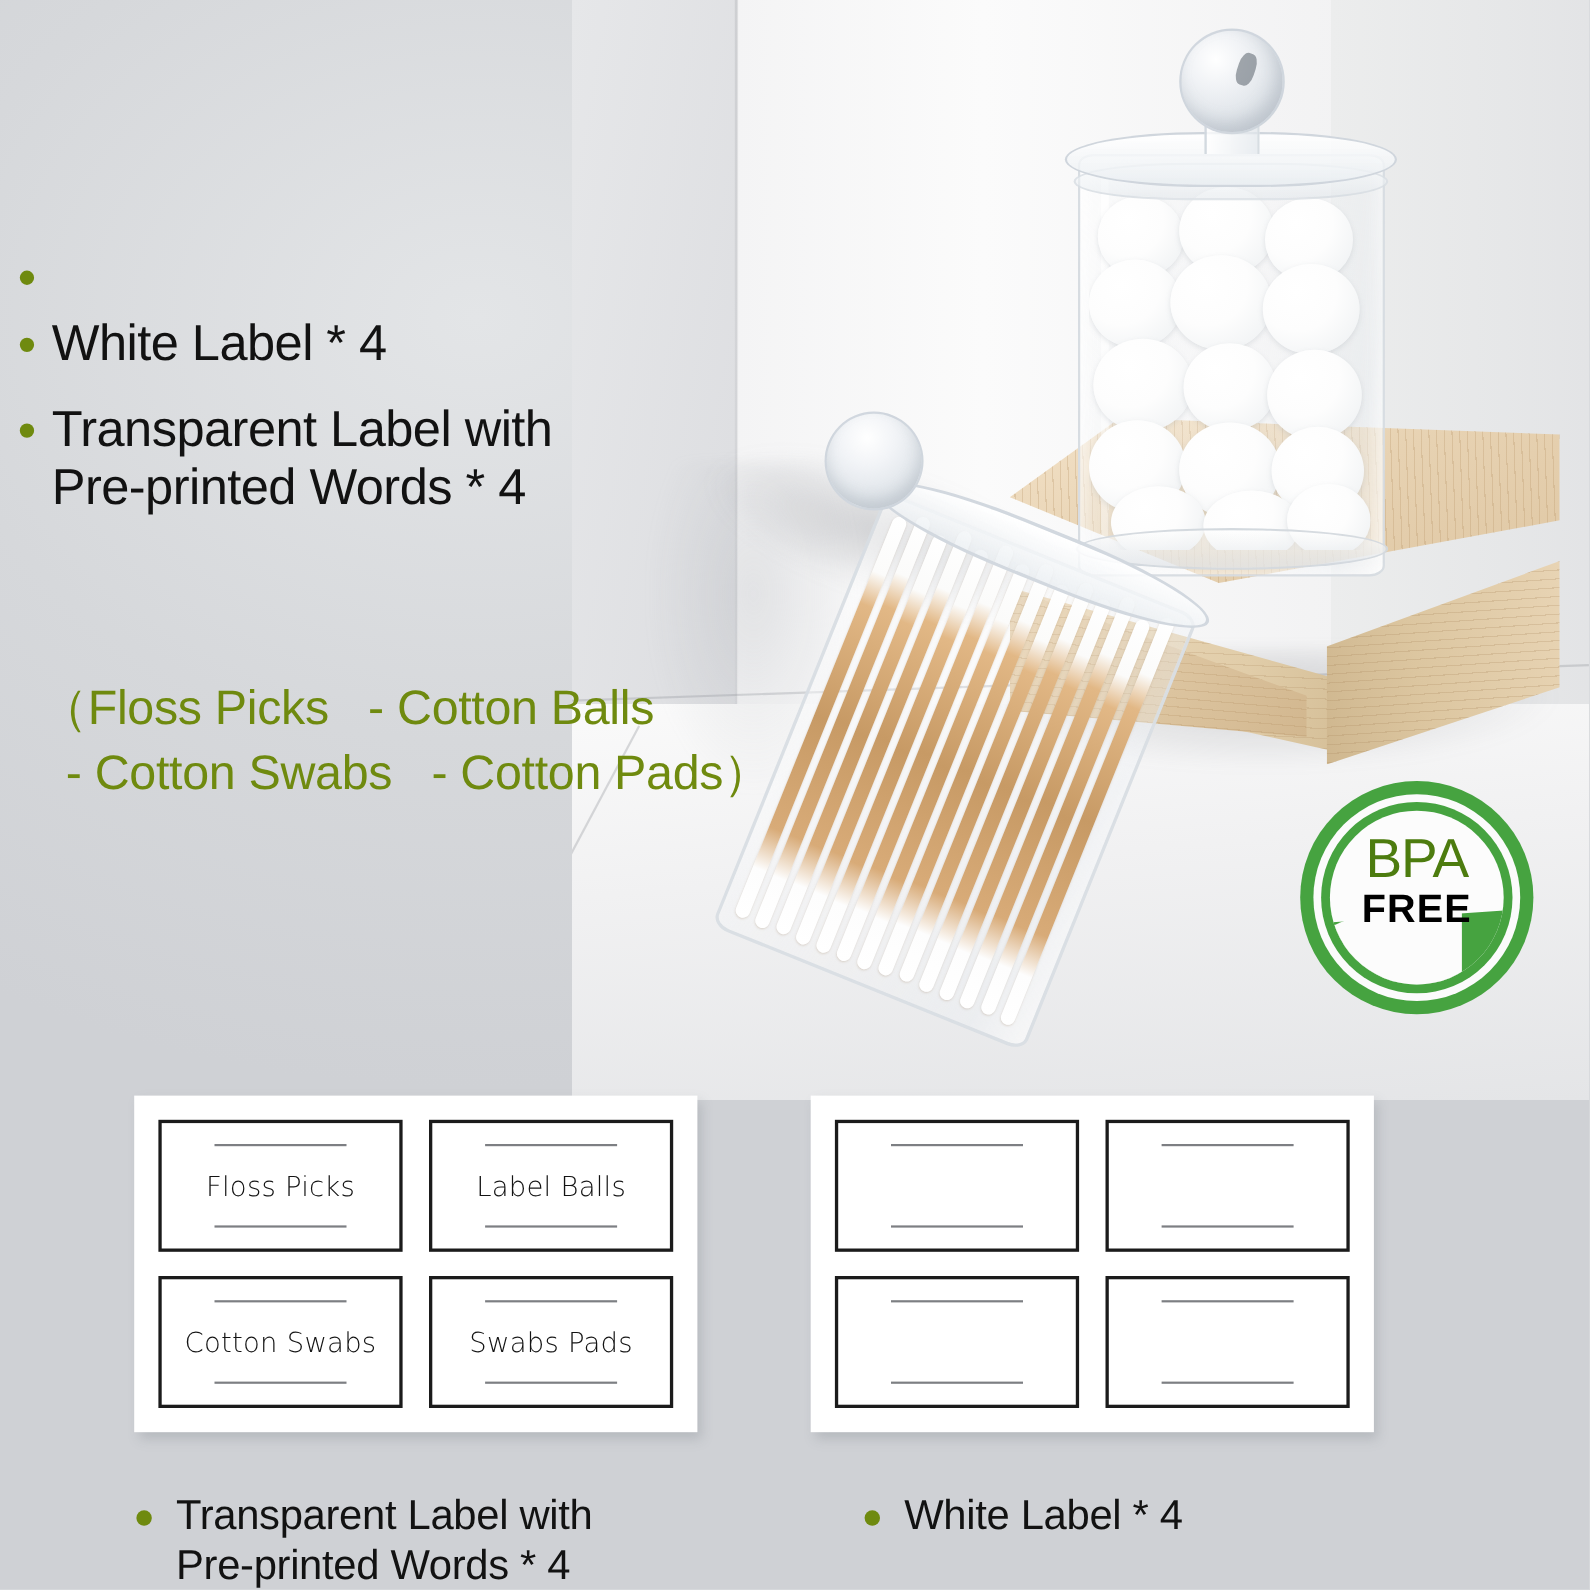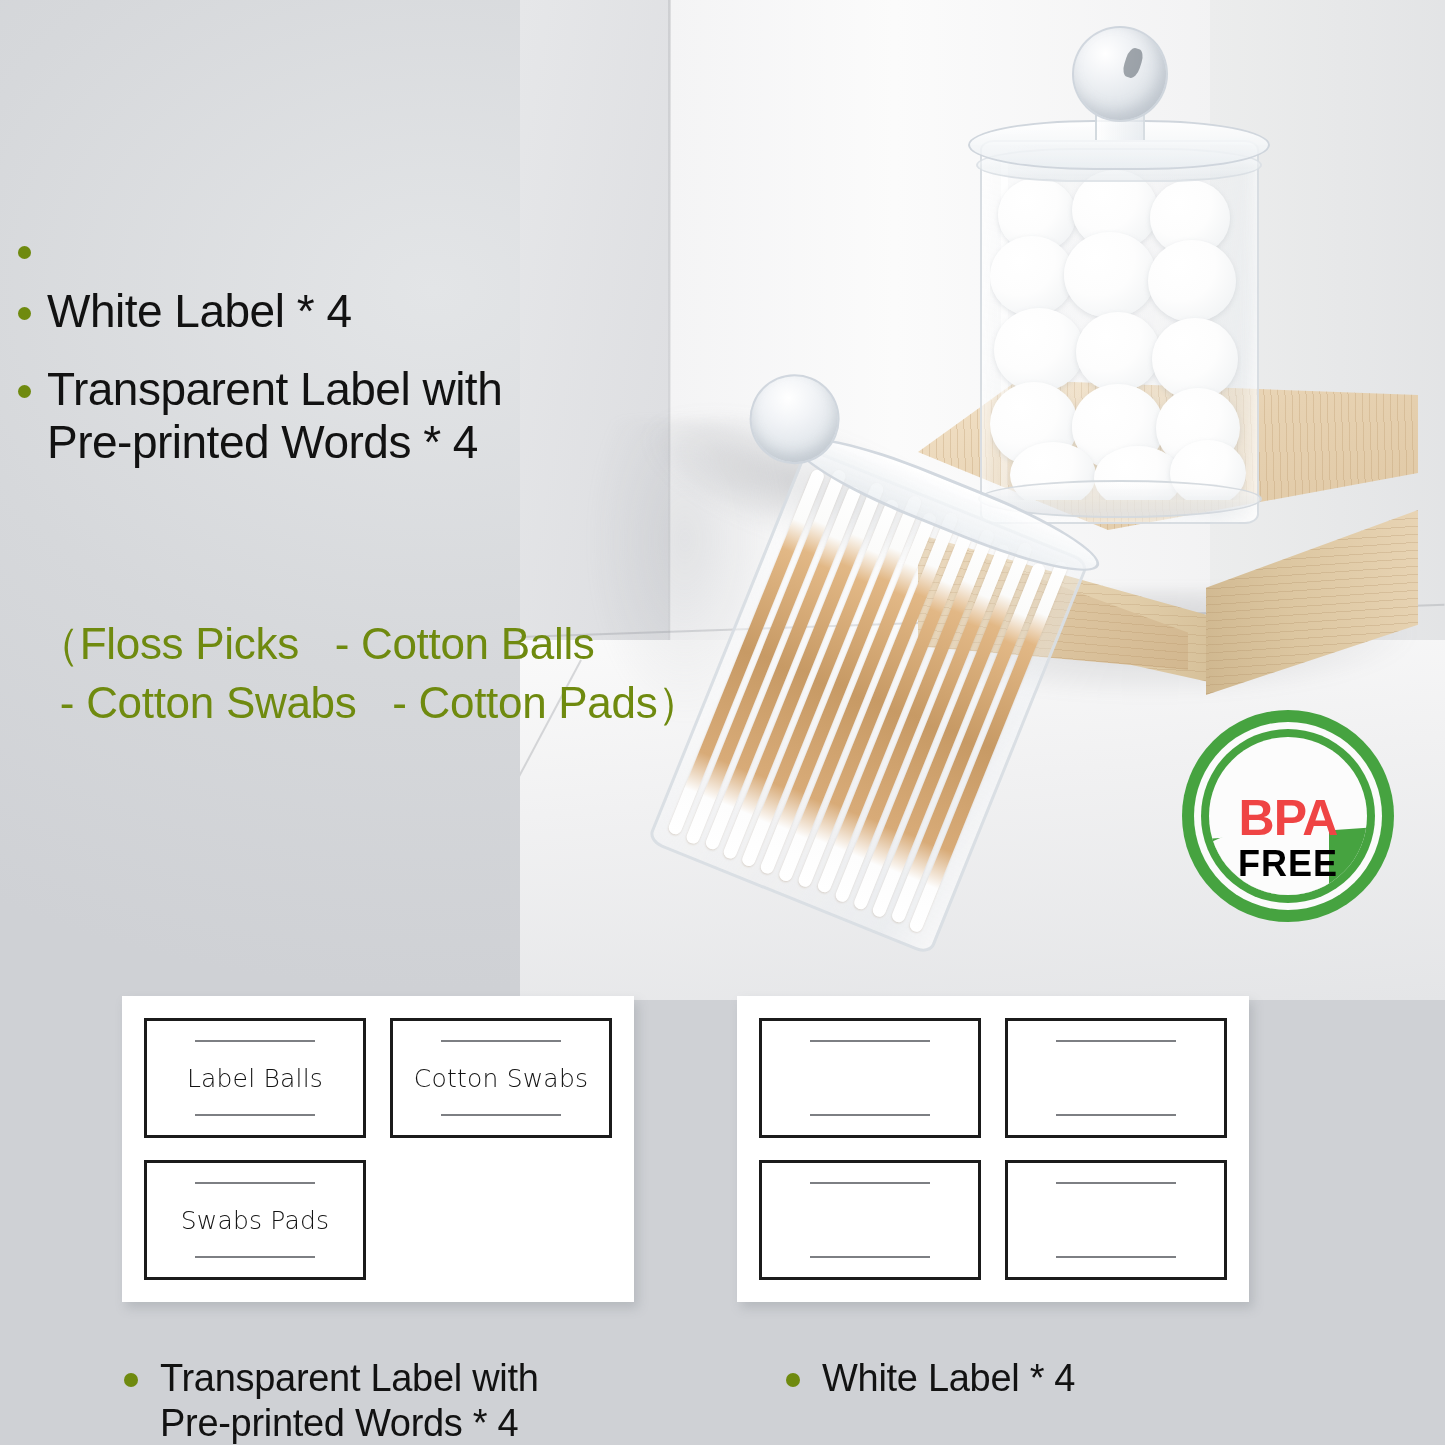--- a/index.html
+++ b/index.html
@@ -222,21 +222,21 @@
     position:absolute;left:-22px;top:96px;width:210px;height:96px;
     background:#46a340;
     border-radius:0 0 60% 75% / 0 0 78% 96%;
     transform:rotate(-4deg);
   }
   .bpa-leaf2{
     position:absolute;left:-30px;top:92px;width:150px;height:70px;
     background:#fcfcfc;border-radius:60% 0 0 0/80% 0 0 0;
   }
   .bpa-txt{position:absolute;left:0;top:18px;width:100%;text-align:center;}
-  .bpa-1{font-size:50px;font-weight:bold;color:#ef4444;letter-spacing:-1px;line-height:1;margin-top:38px;}
+  .bpa-1{font-size:50px;font-weight:normal;color:#4d7c0f;letter-spacing:-1px;line-height:1;}
   .bpa-2{font-size:36px;font-weight:bold;color:#000000;letter-spacing:1px;line-height:1.15;}
 
   
   .sheet{
     position:absolute;background:#fff;
     box-shadow:4px 6px 10px rgba(120,124,132,.28);
   }
   .sheet-a{left:122px;top:996px;width:512px;height:306px;}
   .sheet-b{left:737px;top:996px;width:512px;height:306px;}
   .sheet-grid{
@@ -372,20 +372,25 @@
         <div class="bpa-1">BPA</div>
         <div class="bpa-2">FREE</div>
       </div>
     </div>
   </div>
 
   <div class="sheet sheet-a">
     <div class="sheet-grid">
       <div class="lbl">
         <div class="rule t"></div>
+        <span>Floss Picks</span>
+        <div class="rule b"></div>
+      </div>
+      <div class="lbl">
+        <div class="rule t"></div>
         <span>Label Balls</span>
         <div class="rule b"></div>
       </div>
       <div class="lbl">
         <div class="rule t"></div>
         <span>Cotton Swabs</span>
         <div class="rule b"></div>
       </div>
       <div class="lbl">
         <div class="rule t"></div>

